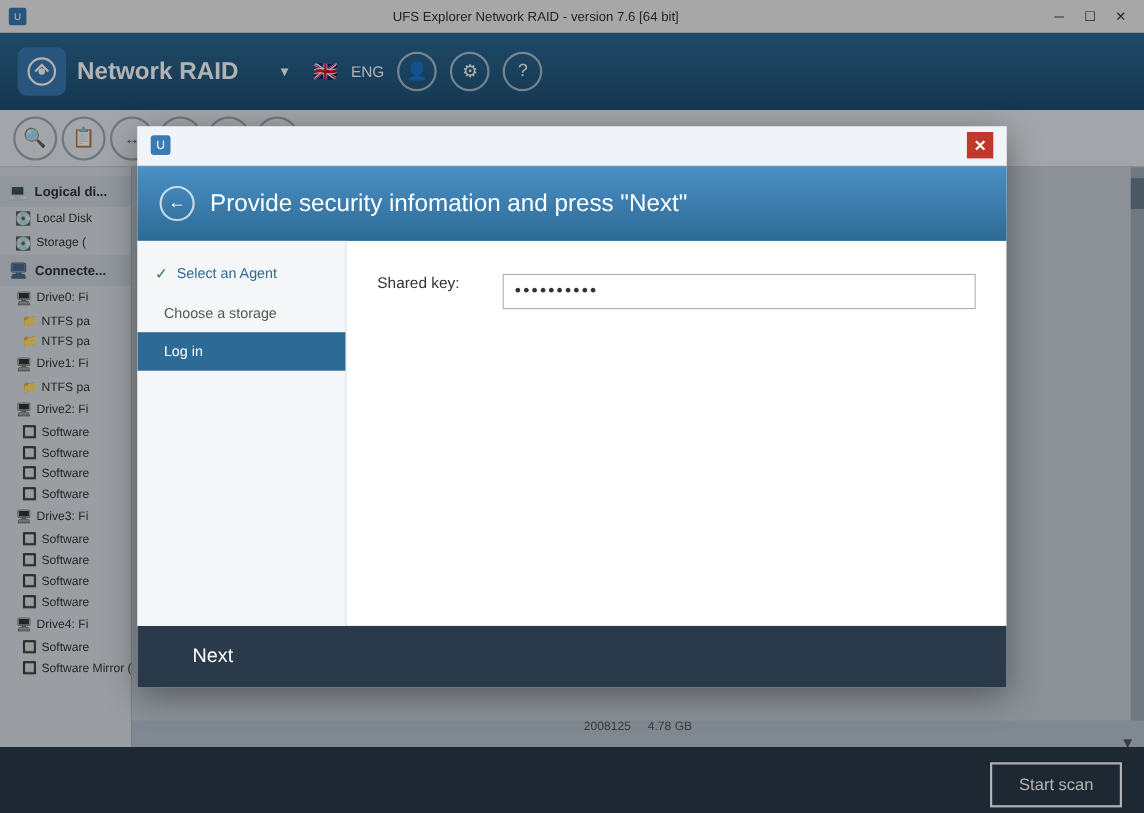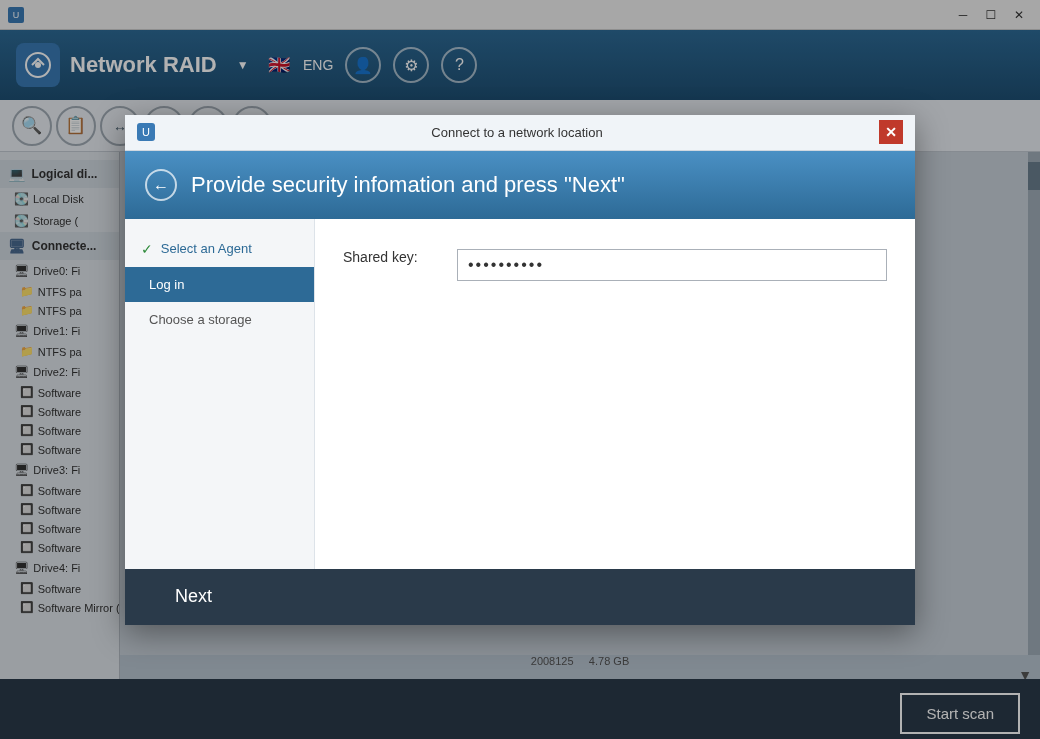--- a/index.html
+++ b/index.html
@@ -51,21 +51,21 @@
       background: linear-gradient(180deg, #2d6a96 0%, #1e4f73 100%);
       display: flex;
       align-items: center;
       padding: 0 16px;
       gap: 0;
     }
     .nav-logo {
       display: flex;
       align-items: center;
       gap: 10px;
-      margin-right: 20px;
+      margin-right: 36px;
     }
     .nav-logo-icon {
       width: 44px;
       height: 44px;
       background: #3a7ab5;
       border-radius: 8px;
       display: flex;
       align-items: center;
       justify-content: center;
       font-size: 22px;
@@ -401,20 +401,21 @@
       font-size: 18px;
       font-weight: 500;
       cursor: pointer;
     }
   </style>
 </head>
 <body>
 
 <div class="title-bar">
   <div style="width:16px;height:16px;background:#3a7ab5;border-radius:2px;display:flex;align-items:center;justify-content:center;font-size:9px;color:white;">U</div>
+  <span class="title-bar-text">UFS Explorer Network RAID - version 7.6 [64 bit]</span>
   <div class="title-bar-controls">
     <button class="title-bar-btn">─</button>
     <button class="title-bar-btn">☐</button>
     <button class="title-bar-btn close">✕</button>
   </div>
 </div>
 
 <div class="nav-bar">
   <div class="nav-logo">
     <div class="nav-logo-icon">
@@ -560,45 +561,44 @@
 <div class="status-bar">
   <div class="status-bar-left"></div>
   <button class="status-btn">Start scan</button>
 </div>
 
 <div class="modal-overlay">
   <div class="modal">
 
     <div class="modal-title-bar">
       <div class="modal-title-bar-icon">U</div>
-      <span class="modal-title-text">Connect to a network location</span>
       <button class="modal-close-btn">✕</button>
     </div>
 
     <div class="modal-header">
       <button class="modal-back-btn">
         <span>←</span>
       </button>
       <span class="modal-header-title">Provide security infomation and press "Next"</span>
     </div>
 
     <div class="modal-body">
 
       <div class="modal-sidebar">
         <div class="modal-step completed">
           <span class="modal-step-check">✓</span>
           <span>Select an Agent</span>
         </div>
+        <div class="modal-step">
+          <span class="modal-step-check"> </span>
+          <span>Choose a storage</span>
+        </div>
         <div class="modal-step active">
           <span class="modal-step-check"> </span>
           <span>Log in</span>
-        </div>
-        <div class="modal-step">
-          <span class="modal-step-check"> </span>
-          <span>Choose a storage</span>
         </div>
       </div>
 
       <div class="modal-content-area">
         <div class="form-row">
           <label class="form-label">Shared key:</label>
           <input class="form-input" type="password" value="••••••••••" style="letter-spacing: 2px; font-size: 16px;">
         </div>
       </div>
     </div>

